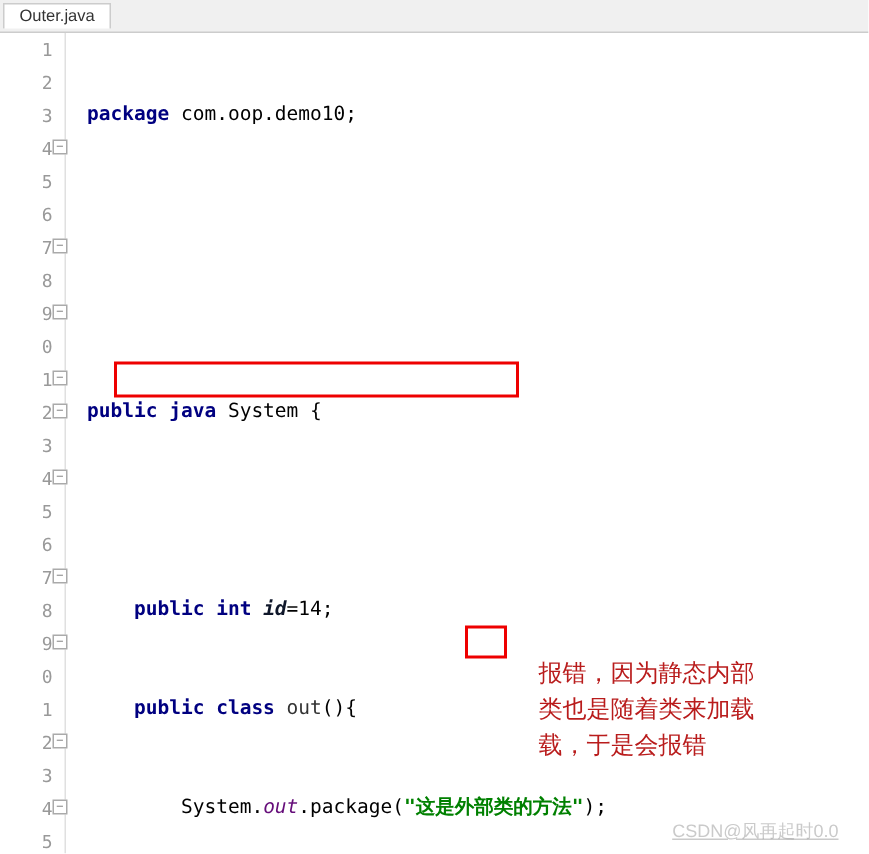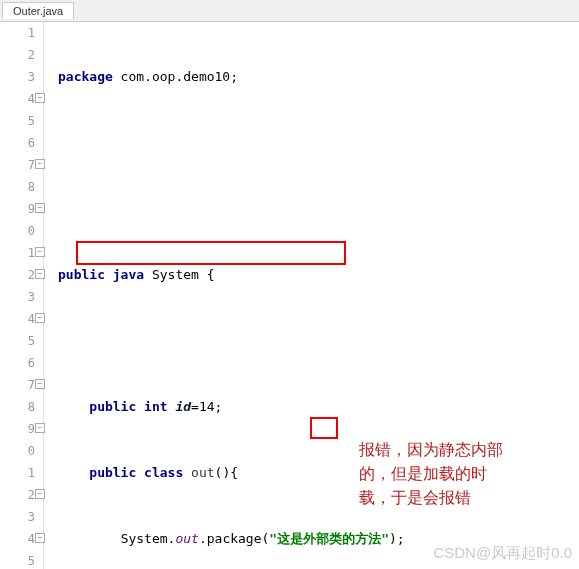--- a/index.html
+++ b/index.html
@@ -94,25 +94,26 @@
       right: 20px;
       top: 438px;
       color: #b91c1c;
       font-family: Liberation Serif, serif;
       font-size: 16px;
       line-height: 24px;
       width: 200px;
     }
     .watermark {
       position: absolute;
-      right: 7px;
+      right: 20px;
       bottom: 6px;
       color: rgba(150,150,150,0.5);
-      font-size: 15px;
+      font-size: 12px;
       font-family: sans-serif;
+      text-decoration: underline;
     }
   </style>
 </head>
 <body>
 
 <div class="tab-bar">
   <div class="tab">Outer.java</div>
 </div>
 
 <div class="editor">
@@ -171,17 +172,17 @@
     
     
 
     <div class="red-box1"></div>
     <div class="red-box2"></div>
   </div>
 </div>
 
 <div class="annotation">
   <div>报错，因为静态内部</div>
-  <div>的，但是加载的时</div>
+  <div>类也是随着类来加载</div>
   <div>载，于是会报错</div>
 </div>
 
 <div class="watermark">CSDN@风再起时0.0</div>
 
 </body></html>

